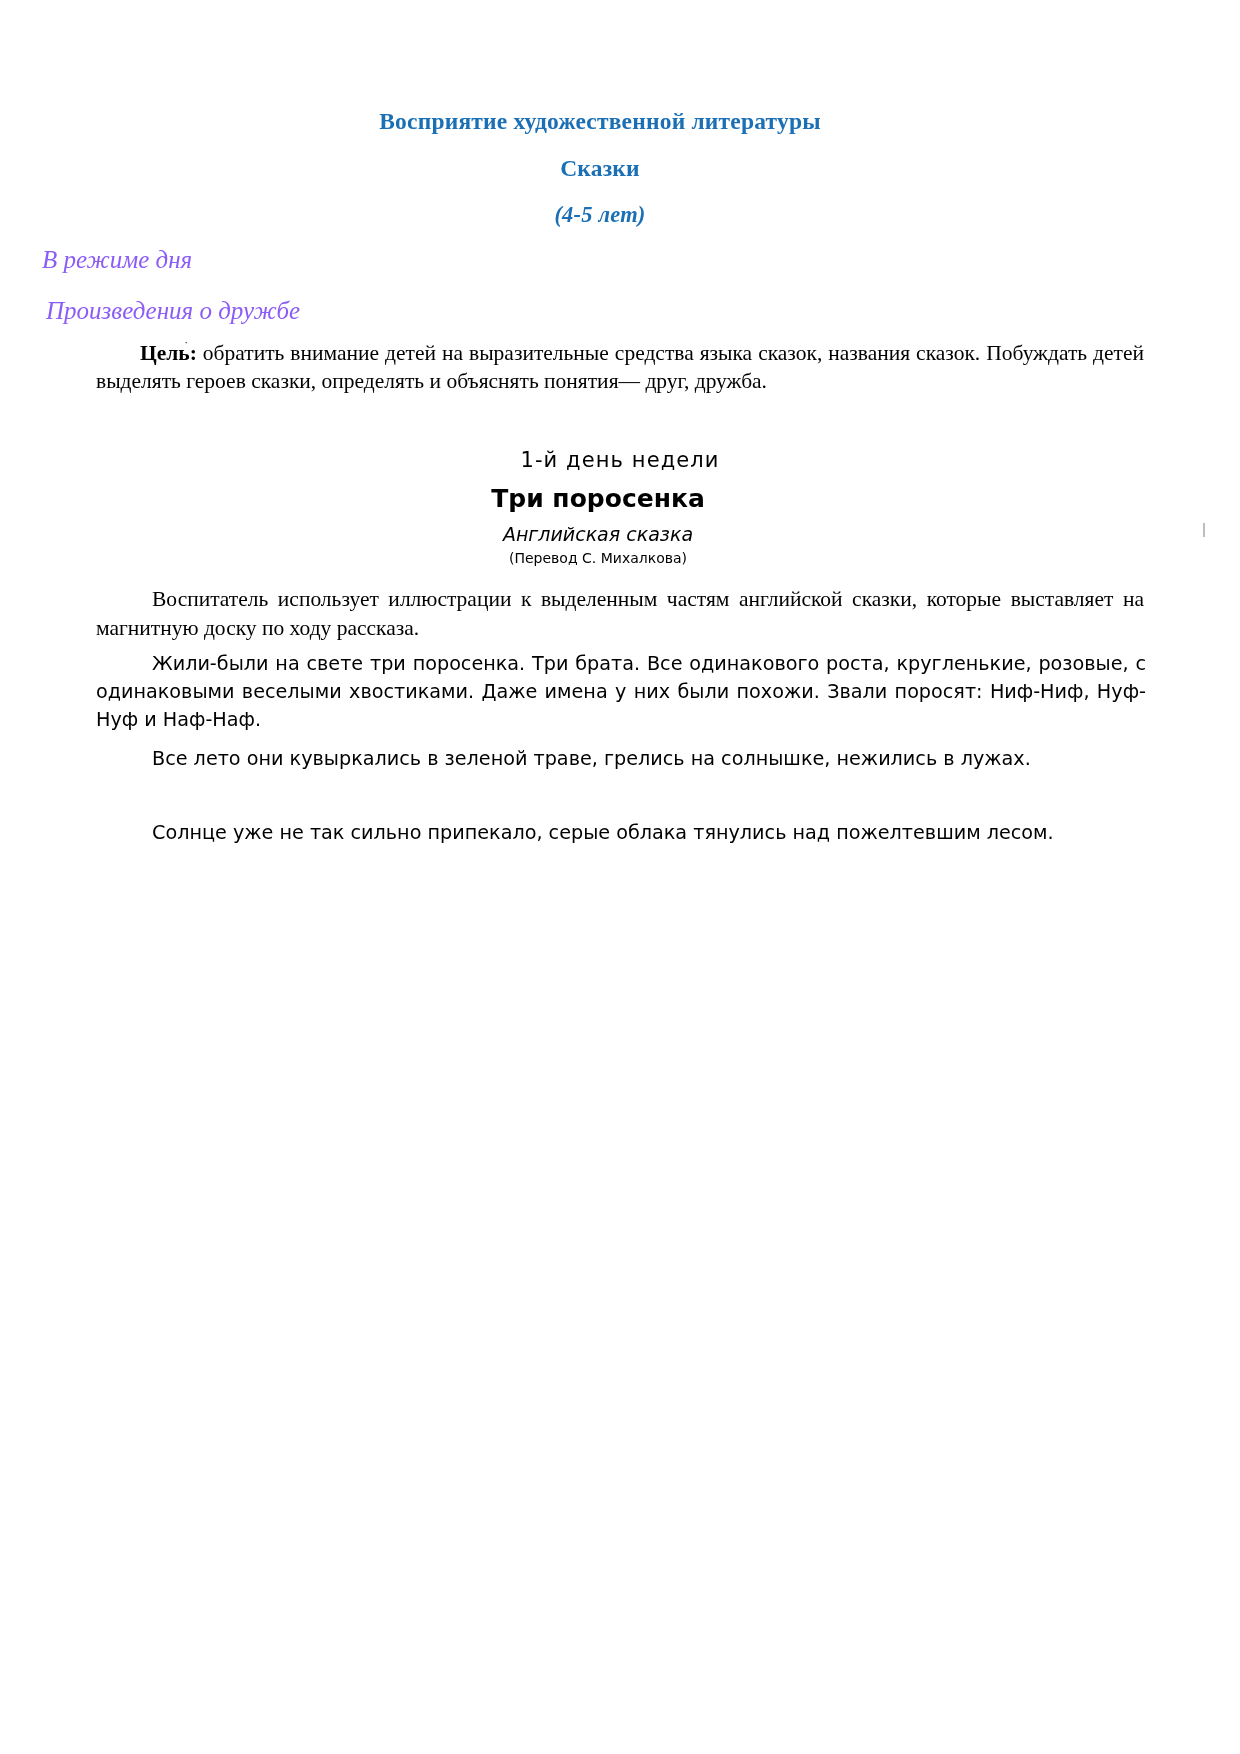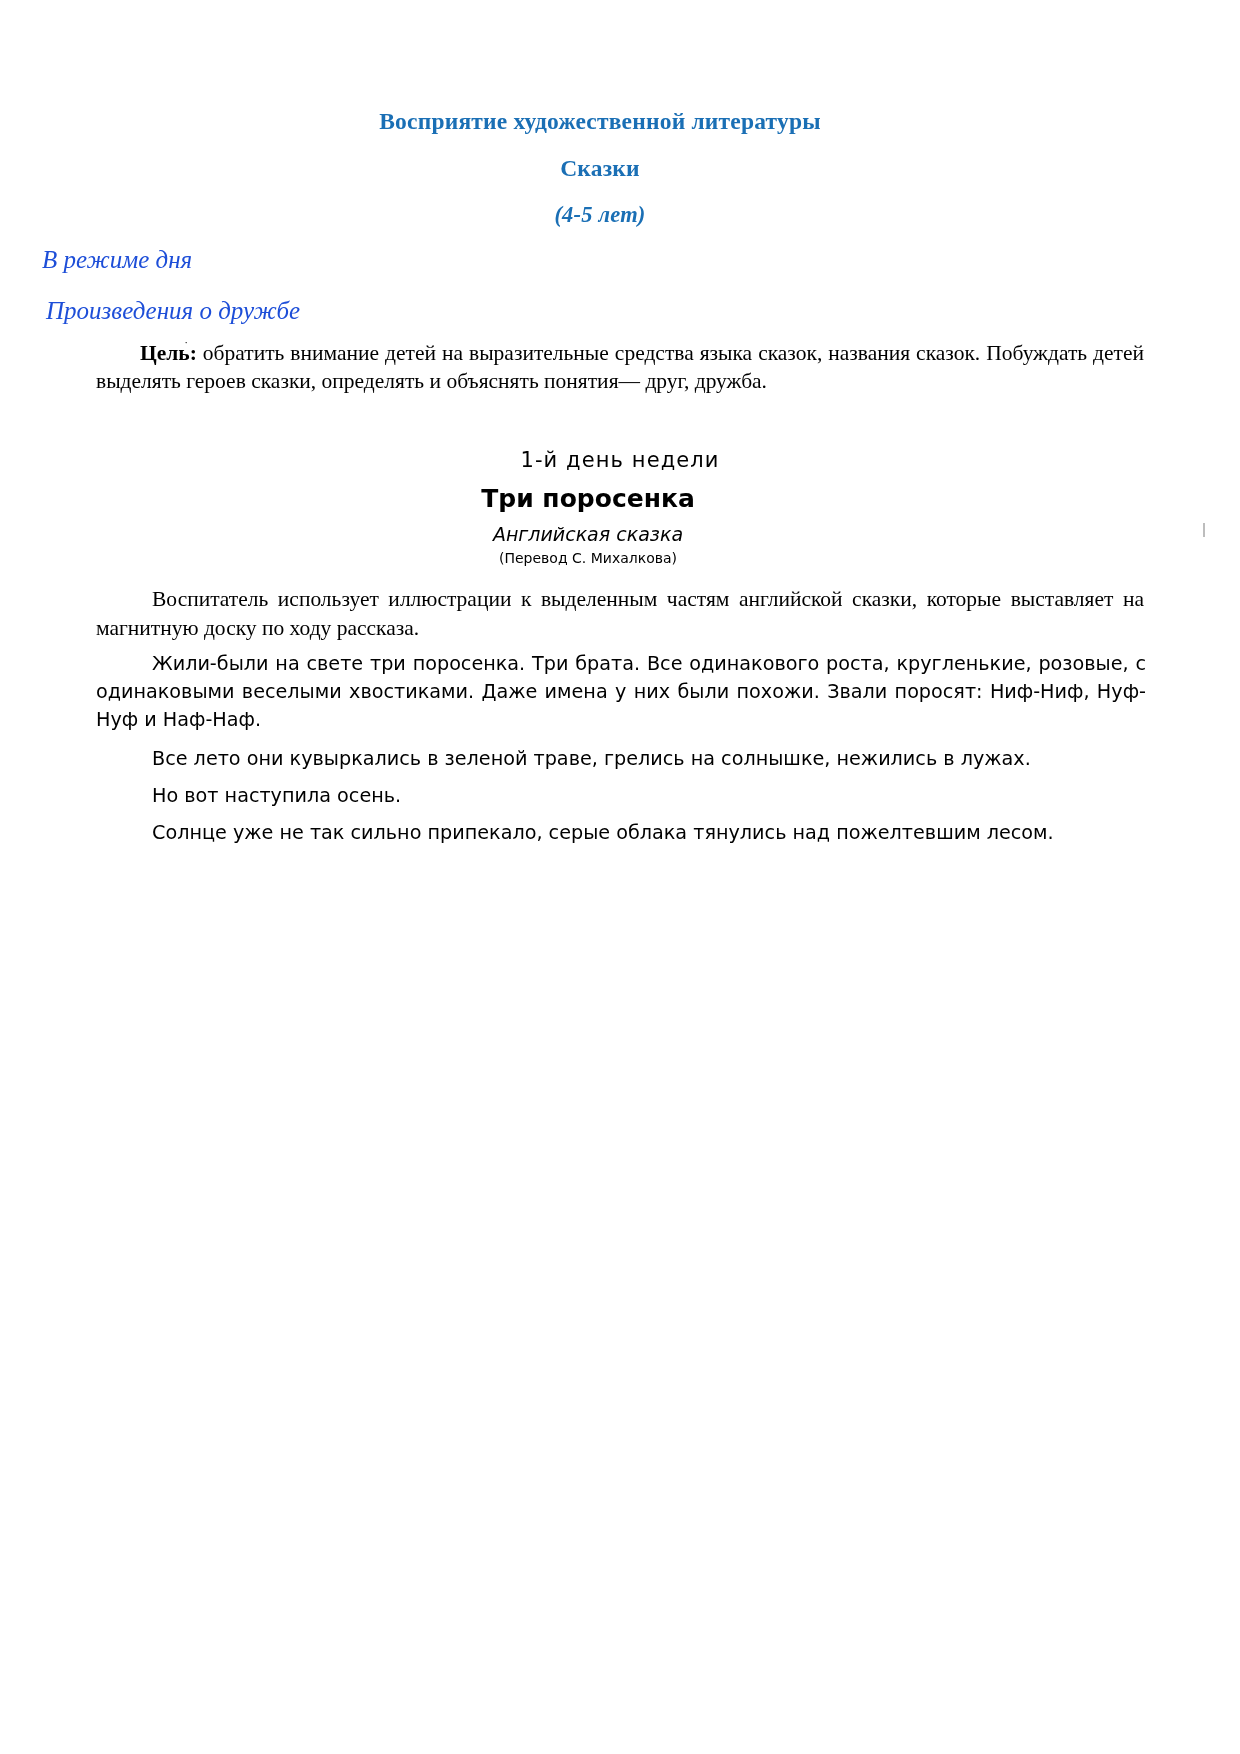--- a/index.html
+++ b/index.html
@@ -47,21 +47,21 @@
     font-weight: bold;
     letter-spacing: 0.2px;
   }
   .title-main  { top: 108px; font-size: 23.5px; }
   .title-sub   { top: 155px; font-size: 23.5px; }
   .title-age   { top: 202px; font-size: 22.5px; font-style: italic; font-weight: bold; }
 
   
   .blue-head {
     position: absolute;
-    color: #1d4ed8;
+    color: #8b5cf6;
     font-family: "Liberation Serif", serif;
     font-style: italic;
     font-size: 25px;
   }
   .head-regime { left: 42px; top: 246px; }
   .head-works  { left: 46px; top: 297px; }
 
   
   .goal {
     position: absolute;
@@ -92,21 +92,21 @@
     text-align: center;
     font-family: "DejaVu Sans", sans-serif;
     font-size: 21px;
     letter-spacing: 1.1px;
     color: #000000;
   }
 
   
   .tale-title {
     position: absolute;
-    left: 0;
+    left: 10px;
     width: 1176px;
     text-align: center;
     font-family: "DejaVu Sans", sans-serif;
   }
   .tale-name   { top: 484px; font-size: 25px; font-weight: bold; }
   .tale-kind   { top: 523px; font-size: 19px; font-style: italic; }
   .tale-transl { top: 550px; font-size: 14px; }
 
   
   .body-serif {
@@ -166,17 +166,16 @@
   <div class="day-head">1-й день недели</div>
 
   <div class="tale-title tale-name">Три поросенка</div>
   <div class="tale-title tale-kind">Английская сказка</div>
   <div class="tale-title tale-transl">(Перевод С. Михалкова)</div>
 
   <div class="body-serif p-teacher">Воспитатель использует иллюстрации к выделенным частям английской сказки, которые выставляет на магнитную доску по ходу рассказа.</div>
 
   <div class="body-sans p-story2">Все лето они кувыркались в зеленой траве, грелись на солнышке, нежились в лужах.</div>
   <div class="body-sans p-story1">Жили-были на свете три поросенка. Три брата. Все одинакового роста, кругленькие, розовые, с одинаковыми веселыми хвостиками. Даже имена у них были похожи. Звали поросят: Ниф-Ниф, Нуф-Нуф и Наф-Наф.</div>
-  <div class="body-sans p-story3">Но вот наступила осень.</div>
   <div class="body-sans p-story4">Солнце уже не так сильно припекало, серые облака тянулись над пожелтевшим лесом.</div>
 
   <div class="scan-mark"></div>
 </div>
 
 </body></html>

